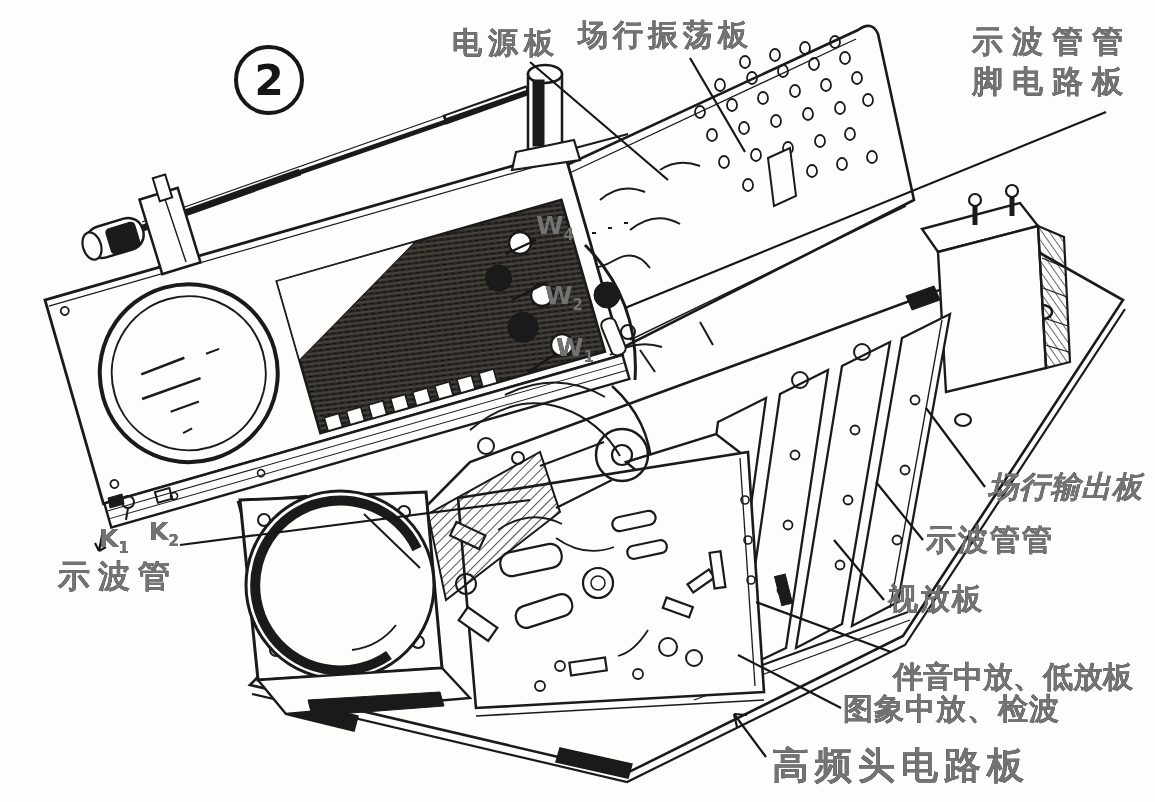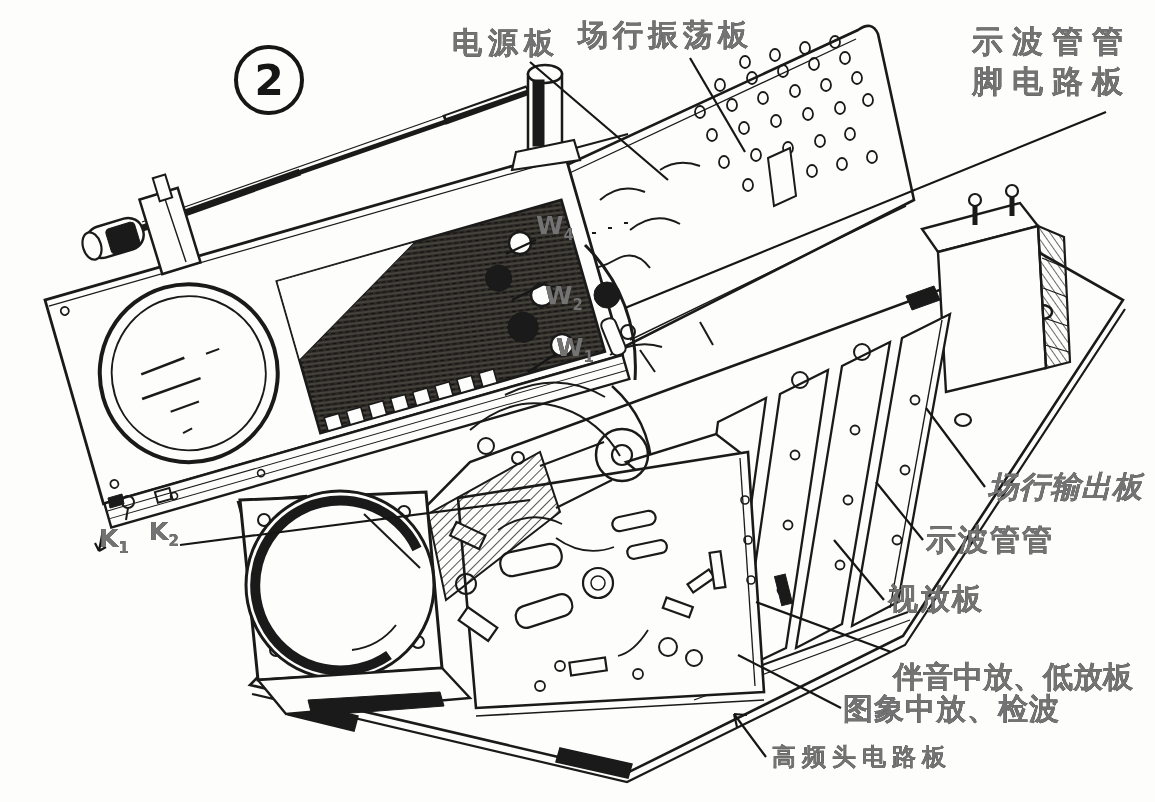--- a/index.html
+++ b/index.html
@@ -326,21 +326,22 @@
   <div class="lbl" style="left:578px;top:16px;letter-spacing:5px;">场行振荡板</div>
   <div class="lbl" style="left:972px;top:22px;font-size:31px;letter-spacing:9px;">
     <div>示波管管</div>
     <div>脚电路板</div>
   </div>
   <div class="lbl" style="left:988px;top:468px;letter-spacing:1px;font-style:italic;">场行输出板</div>
   <div class="lbl" style="left:926px;top:521px;letter-spacing:2px;">示波管管</div>
   <div class="lbl" style="left:888px;top:580px;letter-spacing:2px;">视放板</div>
   <div class="lbl" style="left:893px;top:658px;letter-spacing:0;">伴音中放、低放板</div>
   <div class="lbl" style="left:843px;top:690px;letter-spacing:1px;text-align:right;">图象中放、检波</div>
-  <div class="lbl" style="left:772px;top:742px;font-size:24px;letter-spacing:6px;">高频头电路板</div>
+  <div class="lbl" style="left:772px;top:742px;font-size:37px;letter-spacing:6px;">高频头电路板</div>
+  <div class="lbl" style="left:58px;top:556px;font-size:32px;letter-spacing:8px;">示波管</div>
 
   <div class="lbl small" style="left:99px;top:523px;"><span>K</span><sub>1</sub></div>
   <div class="lbl small" style="left:149px;top:516px;"><span>K</span><sub>2</sub></div>
   <div class="lbl small" style="left:536px;top:210px;"><span>W</span><sub>4</sub></div>
   <div class="lbl small" style="left:545px;top:255px;margin-top:25px;"><span>W</span><sub>2</sub></div>
   <div class="lbl small" style="left:556px;top:332px;"><span>W</span><sub>1</sub></div>
 
 </div>
 
 </body></html>

